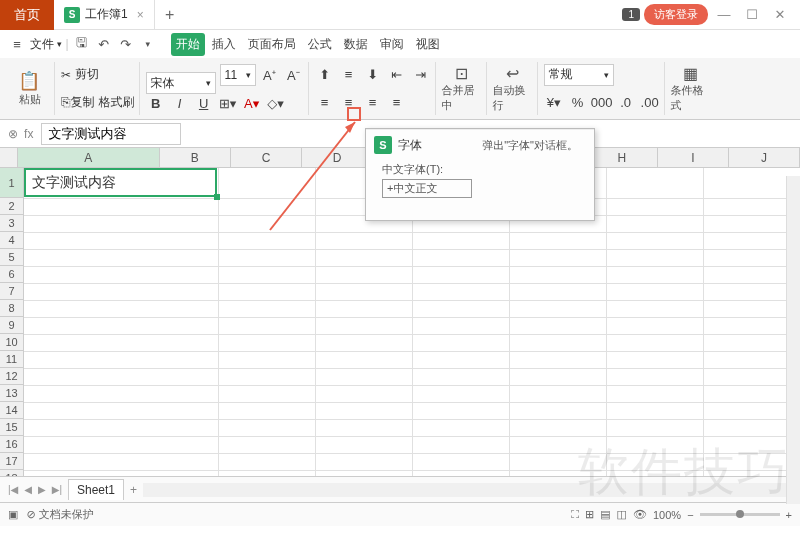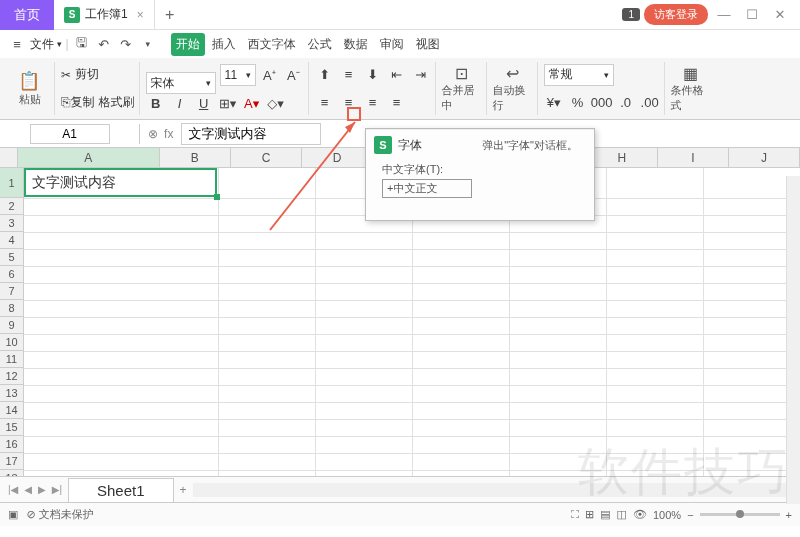--- a/index.html
+++ b/index.html
@@ -1,18 +1,18 @@
 <!DOCTYPE html>
 <html><head>
 <meta charset="utf-8">
 <style>
 * { margin: 0; padding: 0; box-sizing: border-box; font-family: "Microsoft YaHei", sans-serif; }
 body { background: #fff; width: 800px; height: 537px; overflow: hidden; position: relative; font-size: 12px; color: #333; }
 .titlebar { height: 30px; background: #fff; display: flex; align-items: center; border-bottom: 1px solid #e0e0e0; }
-.tab-home { background: #8b5cf6; color: #fff; padding: 5px 14px; height: 30px; display: flex; align-items: center; font-size: 13px; }
+.tab-home { background: #c2410c; color: #fff; padding: 5px 14px; height: 30px; display: flex; align-items: center; font-size: 13px; }
 .tab-doc { display: flex; align-items: center; height: 30px; padding: 0 10px; border-right: 1px solid #e0e0e0; gap: 5px; }
 .doc-icon { width: 16px; height: 16px; background: #2ba866; color: #fff; display: flex; align-items: center; justify-content: center; font-size: 10px; font-weight: bold; border-radius: 2px; }
 .tab-add { width: 30px; display: flex; align-items: center; justify-content: center; color: #666; font-size: 16px; }
 .win-controls { margin-left: auto; display: flex; align-items: center; gap: 4px; padding-right: 8px; }
 .badge { background: #555; color: #fff; padding: 1px 6px; border-radius: 3px; font-size: 10px; }
 .login-btn { background: #e8604c; color: #fff; padding: 3px 10px; border-radius: 10px; font-size: 11px; }
 .wc-btn { width: 24px; height: 24px; display: flex; align-items: center; justify-content: center; color: #888; font-size: 13px; }
 .menubar { height: 28px; display: flex; align-items: center; padding: 0 8px; gap: 4px; background: #fff; }
 .menu-file { display: flex; align-items: center; gap: 3px; color: #333; }
 .menu-tabs { display: flex; gap: 2px; margin-left: 10px; }
@@ -59,21 +59,21 @@
 .tt-header { display: flex; align-items: center; gap: 6px; padding: 6px 8px; border-top: 1px solid #eee; }
 .tt-s-icon { width: 18px; height: 18px; background: #2ba866; color: #fff; display: flex; align-items: center; justify-content: center; font-size: 11px; font-weight: bold; border-radius: 2px; }
 .tt-desc { font-size: 11px; color: #555; padding: 0 8px; }
 .tt-tabs { display: flex; gap: 4px; padding: 8px 10px 4px; font-size: 11px; }
 .tt-tab { border: 1px solid #ccc; padding: 2px 8px; background: #fff; }
 .tt-field { padding: 2px 16px; font-size: 11px; color: #555; }
 .tt-input { border: 1px solid #999; padding: 1px 4px; margin-top: 2px; width: 90px; font-size: 11px; }
 .tt-field.dim { color: #bbb; }
 .sheet-tabs { height: 26px; border-top: 1px solid #ccc; display: flex; align-items: center; padding: 0 8px; gap: 6px; background: #fafafa; }
 .nav-arr { color: #999; font-size: 10px; }
-.sheet-tab { padding: 3px 28px; border: 1px solid #ccc; border-bottom: none; background: #fff; font-size: 15px; }
+.sheet-tab { padding: 3px 8px; border: 1px solid #ccc; border-bottom: none; background: #fff; font-size: 12px; }
 .status-bar { height: 24px; border-top: 1px solid #ccc; display: flex; align-items: center; padding: 0 8px; gap: 8px; font-size: 11px; color: #666; background: #fafafa; }
 .status-right { margin-left: auto; display: flex; gap: 6px; align-items: center; }
 .zoom-slider { width: 80px; height: 3px; background: #ccc; position: relative; }
 .zoom-thumb { width: 8px; height: 8px; background: #888; border-radius: 50%; position: absolute; top: -3px; left: 36px; }
 .watermark { position: absolute; right: 10px; bottom: 30px; font-size: 51px; color: rgba(0,0,0,0.08); font-weight: 300; pointer-events: none; letter-spacing: 2px; }
 .scrollbar-v { position: absolute; right: 0; top: 176px; width: 14px; height: 328px; background: #f0f0f0; border-left: 1px solid #ddd; }
 .scrollbar-h { height: 14px; background: #f0f0f0; }
 </style>
 </head>
 <body>
@@ -102,21 +102,21 @@
       <span style="font-size:9px">▾</span>
     </span>
   <span style="color:#ccc">|</span>
   <span class="tb-icon">🖫</span>
   <span class="tb-icon">↶</span>
   <span class="tb-icon">↷</span>
   <span class="tb-icon" style="font-size:9px">▾</span>
   <div class="menu-tabs">
     <span class="menu-tab active">开始</span>
     <span class="menu-tab">插入</span>
-    <span class="menu-tab">西文字体</span>
+    <span class="menu-tab">页面布局</span>
     <span class="menu-tab">公式</span>
     <span class="menu-tab">数据</span>
     <span class="menu-tab">审阅</span>
     <span class="menu-tab">视图</span>
   </div>
 </div>
 
 <div class="toolbar">
   <div class="tb-group">
     <div class="tb-btn-lg">
@@ -201,23 +201,20 @@
   <div class="tb-group" style="border-right:none">
     <div class="tb-btn-lg">
       <span style="font-size:16px">▦</span>
       <span>条件格式</span>
     </div>
   </div>
   <div class="highlight-box" style="left:347px;top:49px;width:14px;height:14px"></div>
 </div>
 
 <div class="formula-bar">
-  <div class="name-box">
-    <input class="name-input" value="A1" style="">
-  </div>
   <div class="fx-icons">
     <span>⊗</span>
     <span style="">fx</span>
   </div>
   <input class="fx-input" value="文字测试内容" style="">
 </div>
 
 <div class="grid-area">
   <div class="col-headers">
     <div class="corner"></div>

